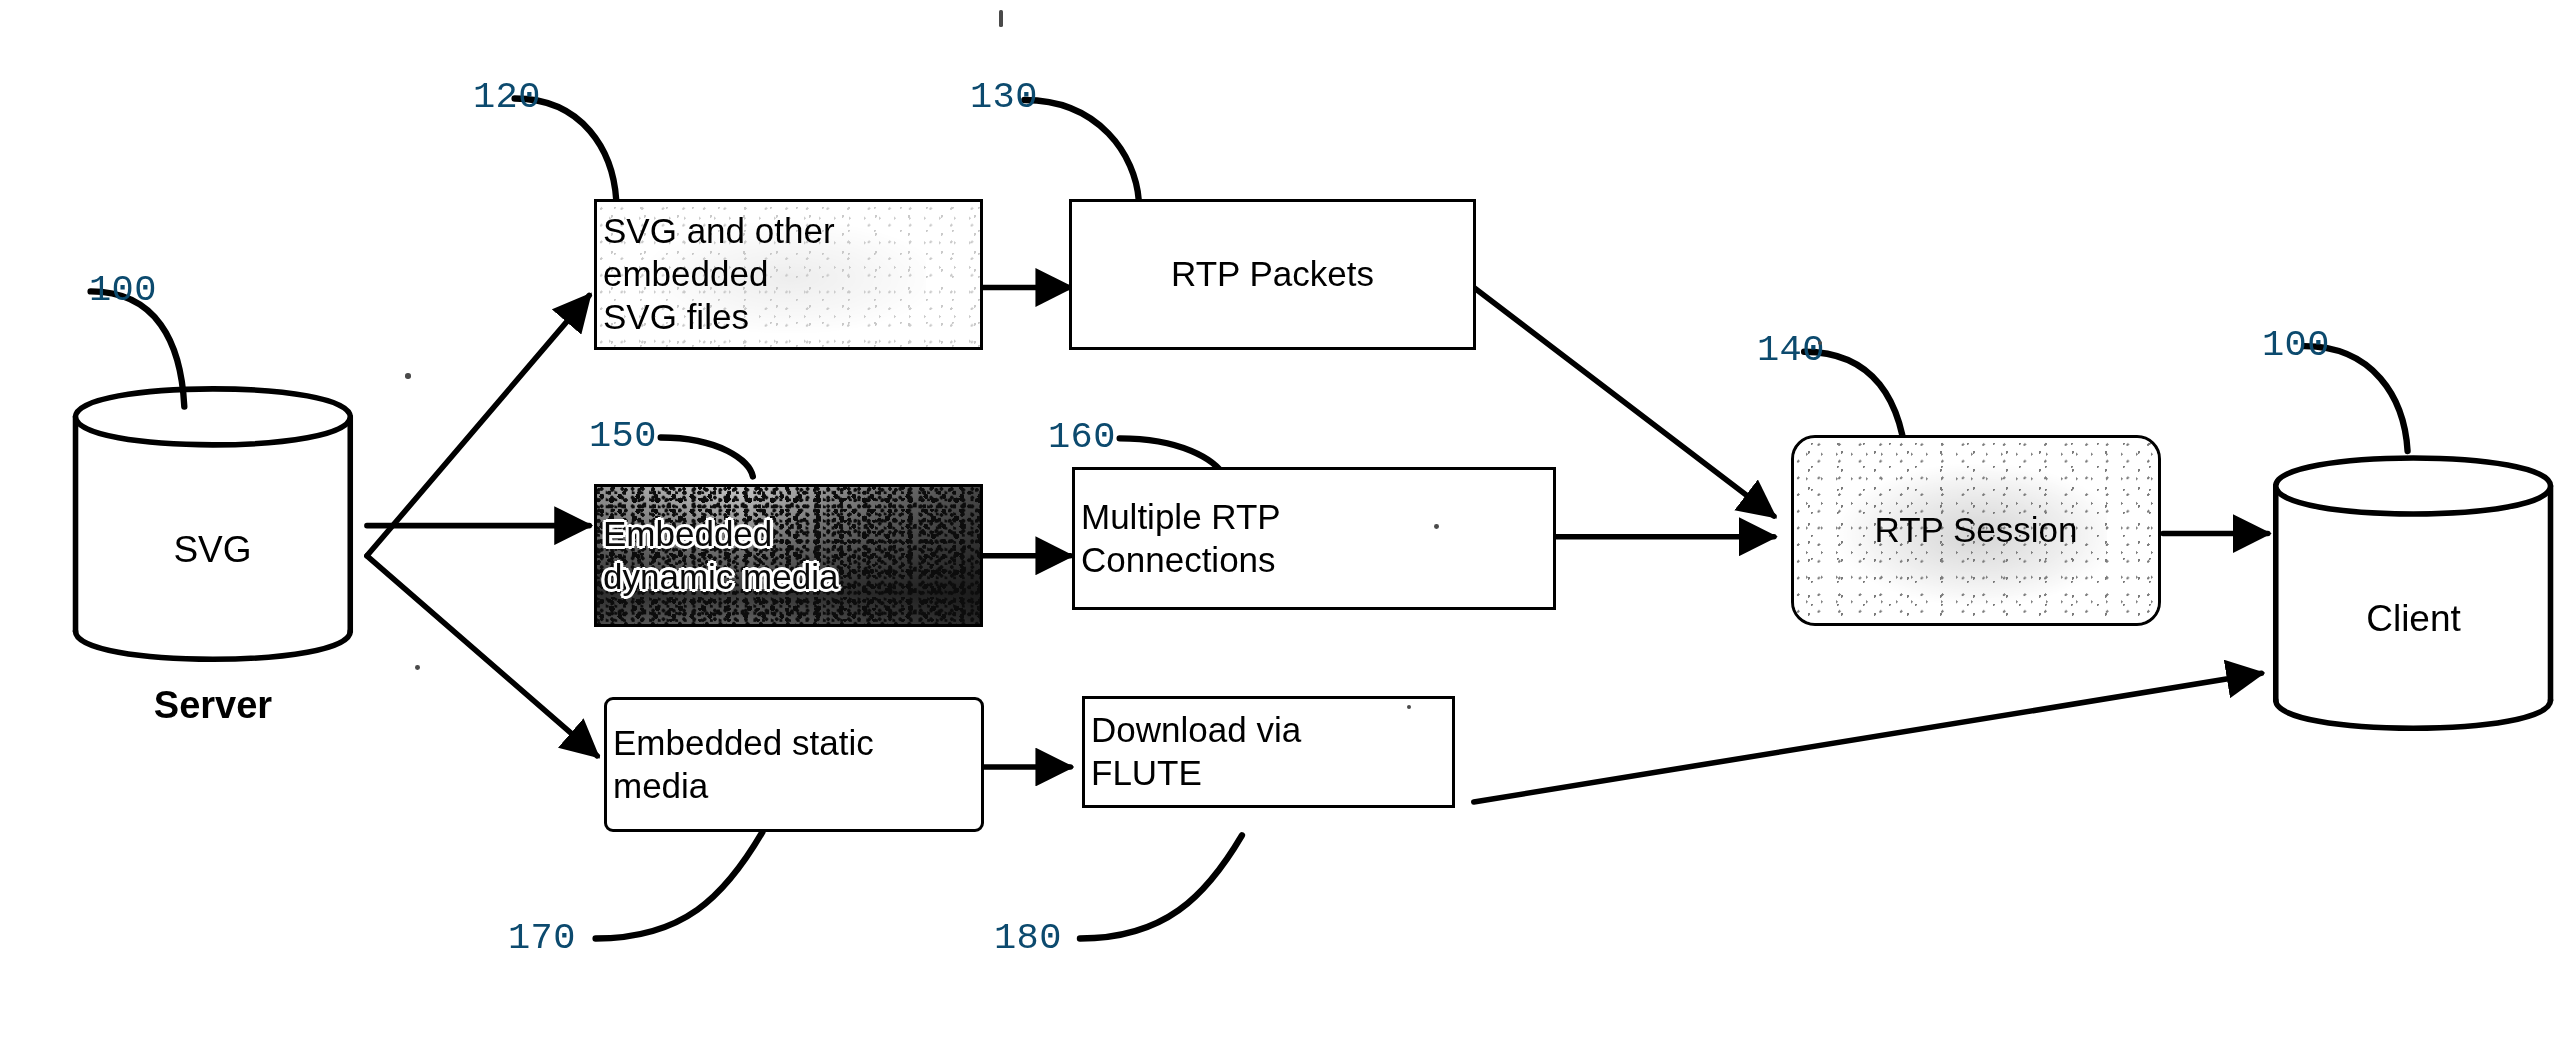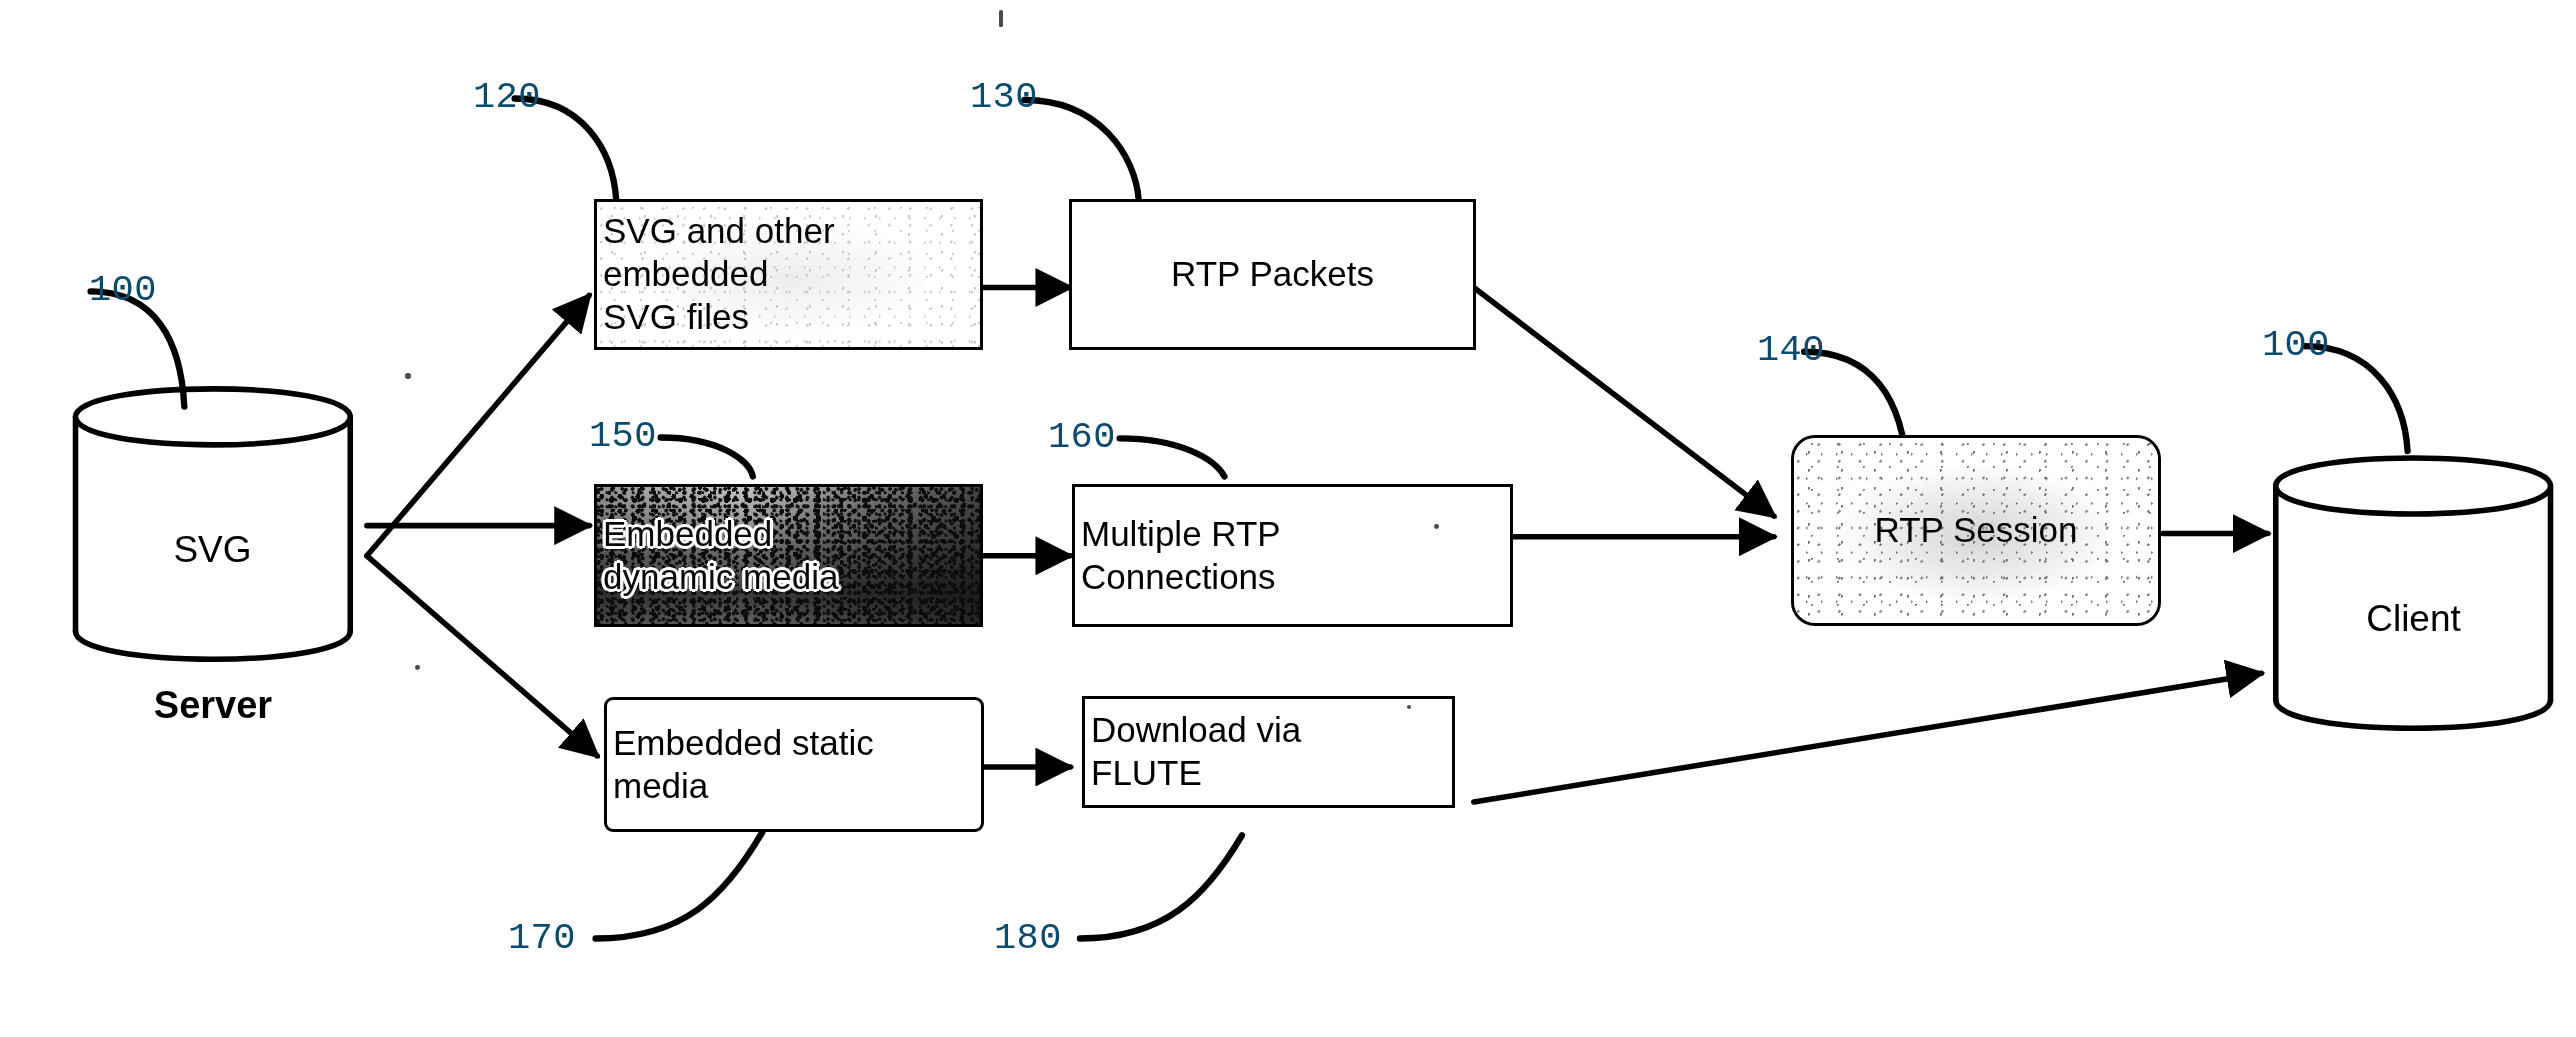--- a/index.html
+++ b/index.html
@@ -242,21 +242,21 @@
   <div class="proc-box align-center" style="left:1069px; top:199px; width:407px; height:151px;">
     <div class="box-text">RTP Packets</div>
   </div>
 
   <div class="proc-box align-left" style="left:594px; top:484px; width:389px; height:143px;">
     <div class="noise-layer noise-dark"></div>
     <div class="box-text halo-text">Embedded
 dynamic media</div>
   </div>
 
-  <div class="proc-box align-left" style="left:1072px; top:484px; width:441px; height:143px;">
+  <div class="proc-box align-left" style="left:1072px; top:467px; width:484px; height:143px;">
     <div class="box-text">Multiple RTP
 Connections</div>
   </div>
 
   <div class="proc-box align-left" style="left:604px; top:697px; width:380px; height:135px;border-radius:9px;">
     <div class="box-text">Embedded static
 media</div>
   </div>
 
   <div class="proc-box align-left" style="left:1082px; top:696px; width:373px; height:112px;">

